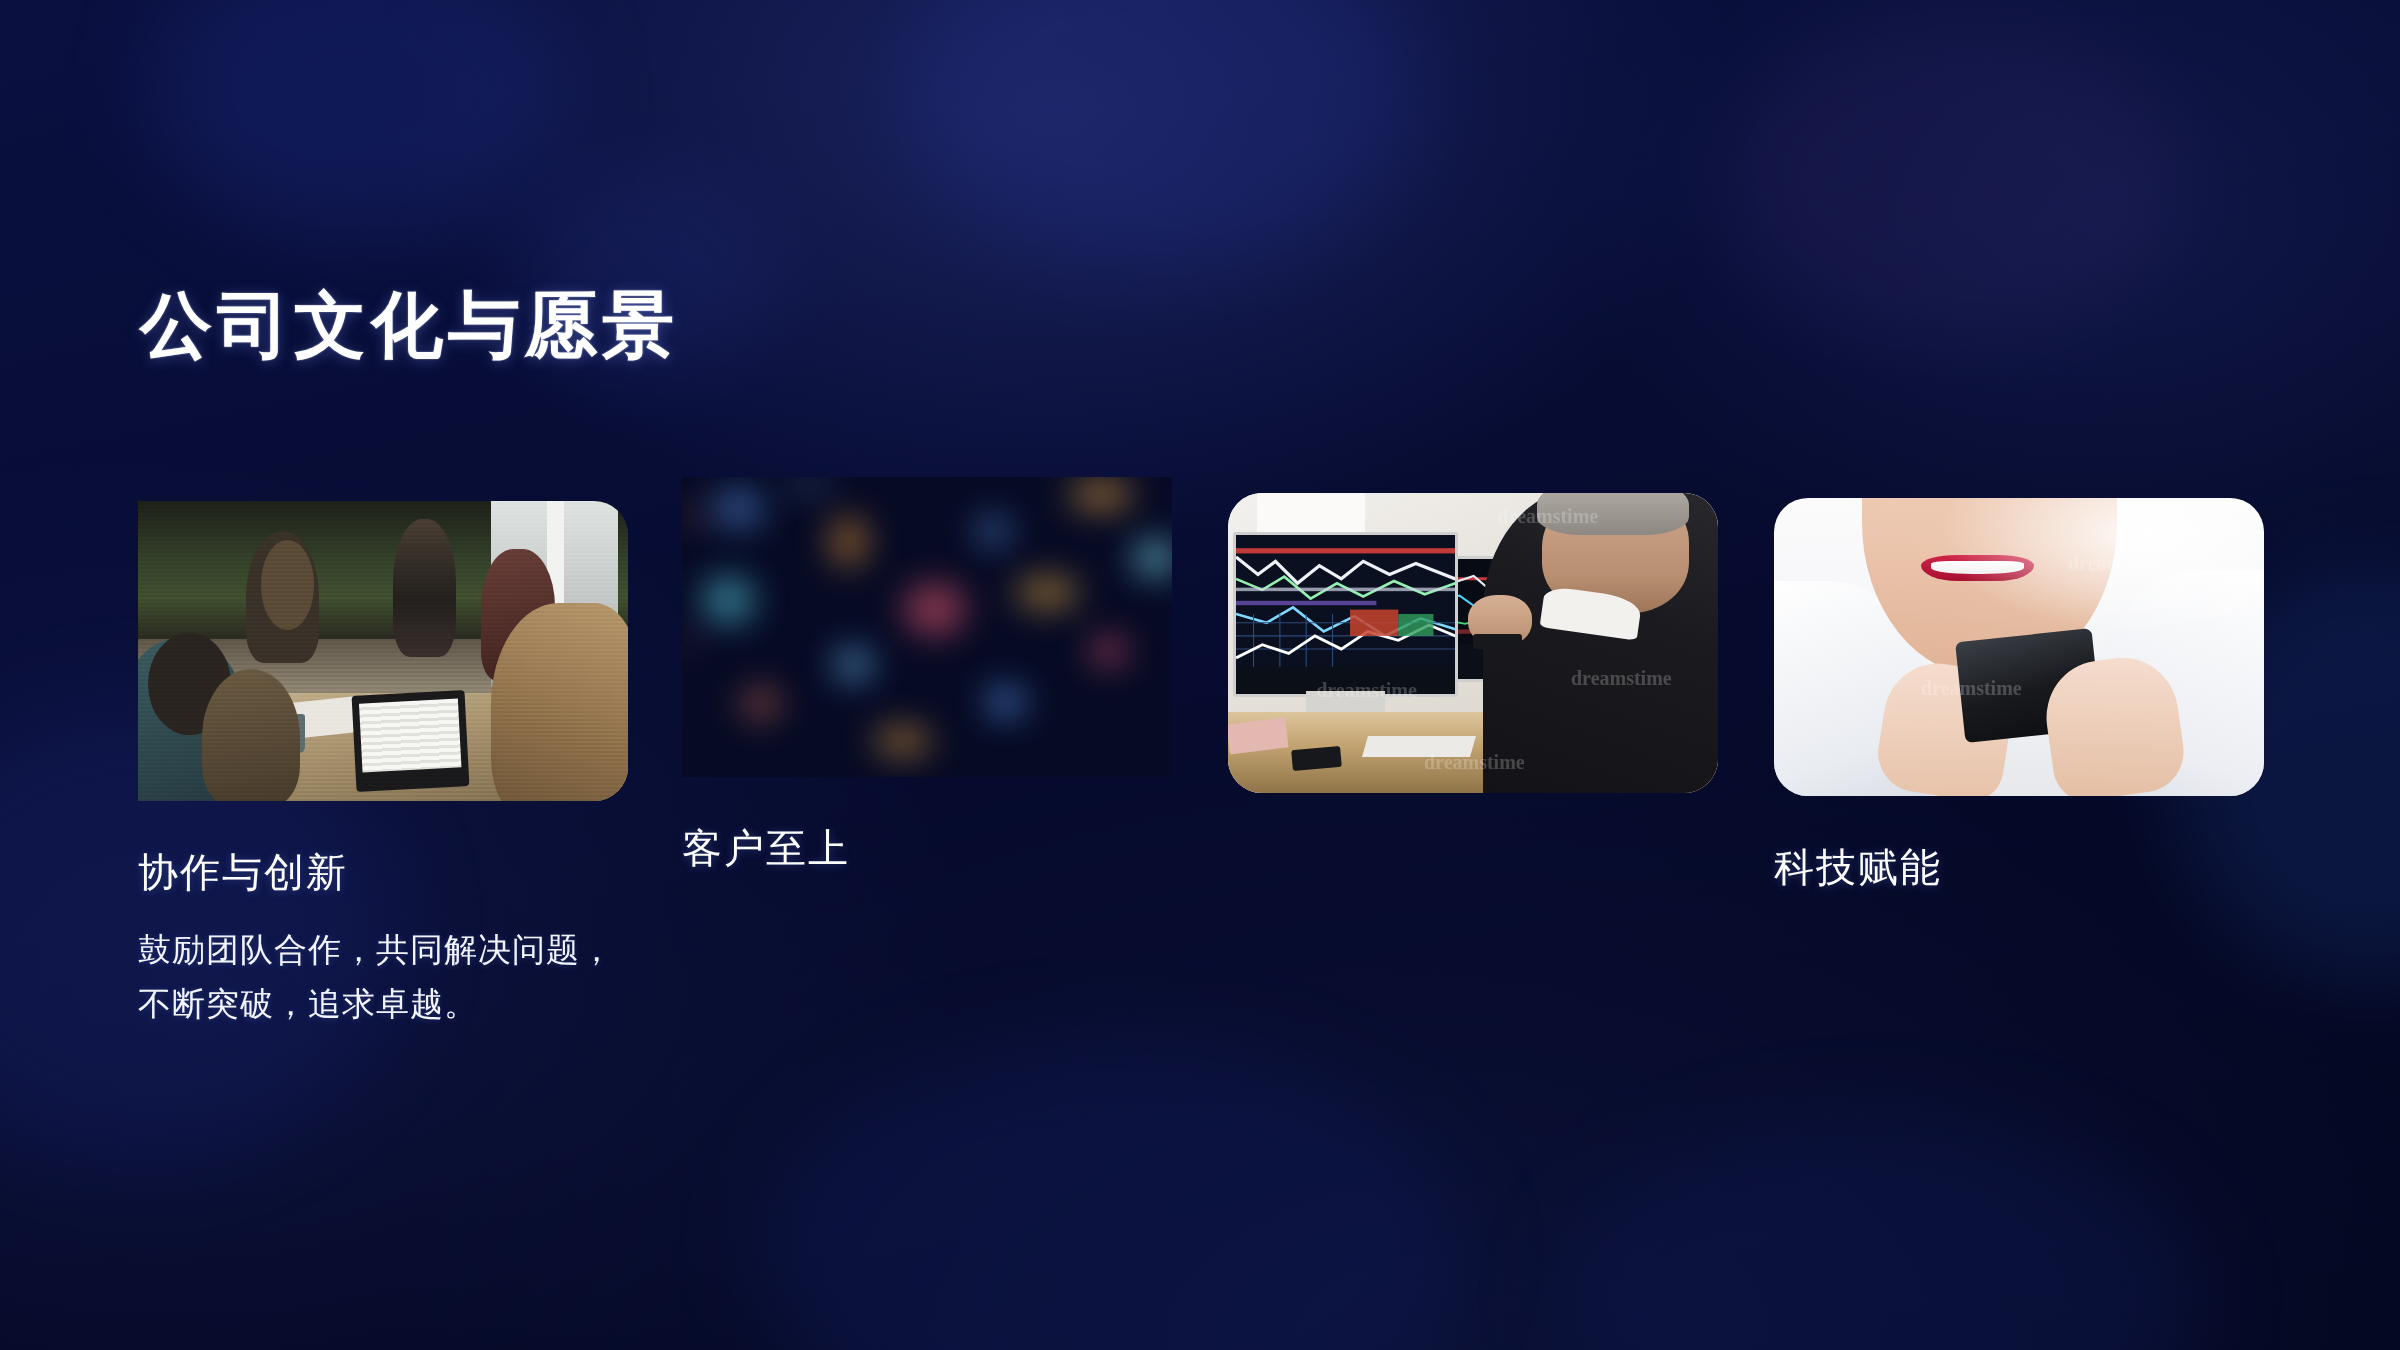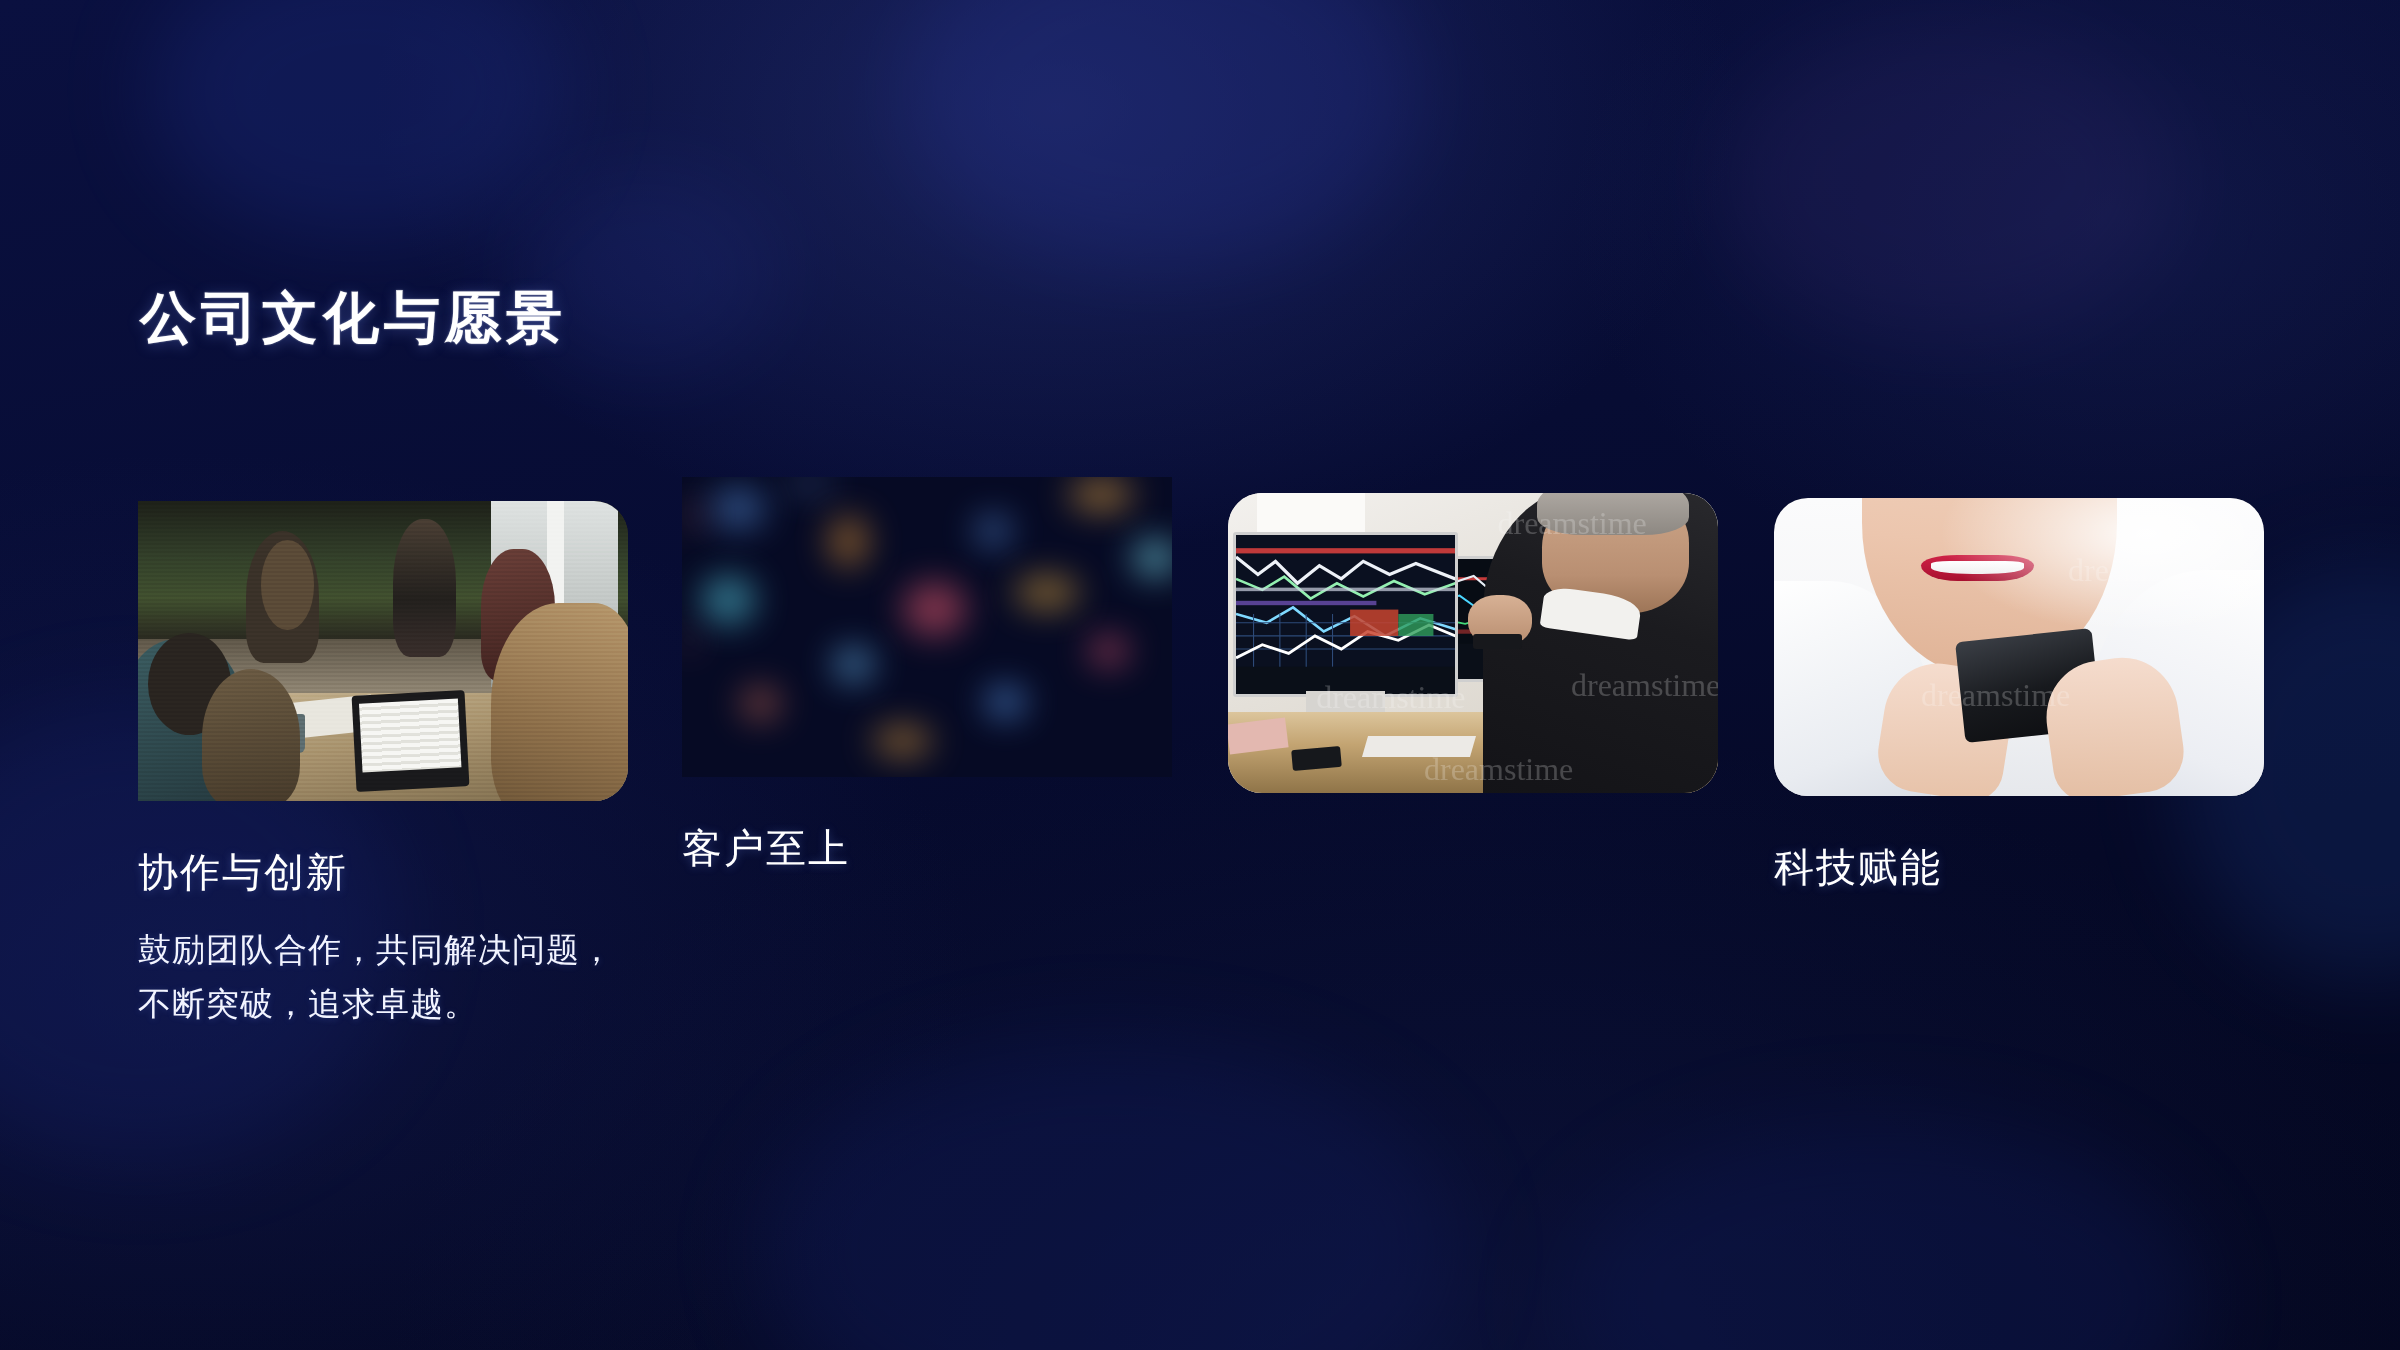--- a/index.html
+++ b/index.html
@@ -30,21 +30,21 @@
   .orb.o4 { left: 2180px; top: 560px;  width: 380px; height: 420px; background: #16306e; opacity:.35; }
   .orb.o5 { left: -120px; top: 700px;  width: 520px; height: 460px; background: #141f62; opacity:.35; }
   .orb.o6 { left: 760px;  top: 1040px; width: 700px; height: 420px; background: #101a55; opacity:.40; }
   .orb.o7 { left: 1560px; top: 1120px; width: 640px; height: 360px; background: #0e1850; opacity:.40; }
   .orb.o8 { left: 520px;  top: 170px;  width: 260px; height: 200px; background: #2b3a9a; opacity:.18; }
 
   
   .page-title {
     position: absolute; left: 140px; top: 288px;
     font-family: "Liberation Serif", "DejaVu Serif", serif;
-    font-size: 56px; line-height: 1.08; letter-spacing: 5px;
+    font-size: 72px; line-height: 1.08; letter-spacing: 5px;
     color: #ffffff; white-space: nowrap;
     text-shadow: 0 2px 14px rgba(120,150,255,0.35), 0 0 2px rgba(255,255,255,0.5);
   }
 
   
   .cards { position: absolute; left: 0; top: 0; width: 2400px; height: 1350px; }
   .card { position: absolute; width: 500px; }
   .card.c0 { left: 138px;  top: 493px; margin-top: 8px; }
   .card.c1 { left: 682px;  top: 477px; }
   .card.c2 { left: 1228px; top: 493px; }
@@ -154,21 +154,21 @@
               border-radius:60% 0 0 0; }
   .ph-dev   { position:absolute; left:38%; top:46%; width:28%; height:34%;
               background:linear-gradient(170deg,#3b3f46 0%,#17191d 55%,#0d0e11 100%);
               border-radius:7px; transform: rotate(-6deg); }
   .ph-h1    { position:absolute; left:22%; top:56%; width:26%; height:44%;
               background:linear-gradient(170deg,#f6ded0,#e6c1a7); border-radius:42% 42% 24% 30%; transform: rotate(9deg); }
   .ph-h2    { position:absolute; left:56%; top:54%; width:27%; height:46%;
               background:linear-gradient(190deg,#f6ded0,#e3bda2); border-radius:42% 42% 30% 24%; transform: rotate(-8deg); }
   .ph-glow  { position:absolute; inset:0; background:radial-gradient(60% 48% at 76% 12%, rgba(255,255,255,.95) 0%, rgba(255,255,255,0) 70%); }
 
-  .wm { position:absolute; color:rgba(255,255,255,.22); font-size:32px; font-family:"Liberation Serif",serif; pointer-events:none; }
+  .wm { position:absolute; color:rgba(255,255,255,.22); font-size:20px; font-family:"Liberation Serif",serif; pointer-events:none;font-weight:bold; }
 </style>
 </head>
 <body>
 
 <div class="slide">
 
   <div class="orb o1"></div>
   <div class="orb o2"></div>
   <div class="orb o3"></div>
   <div class="orb o4"></div>

